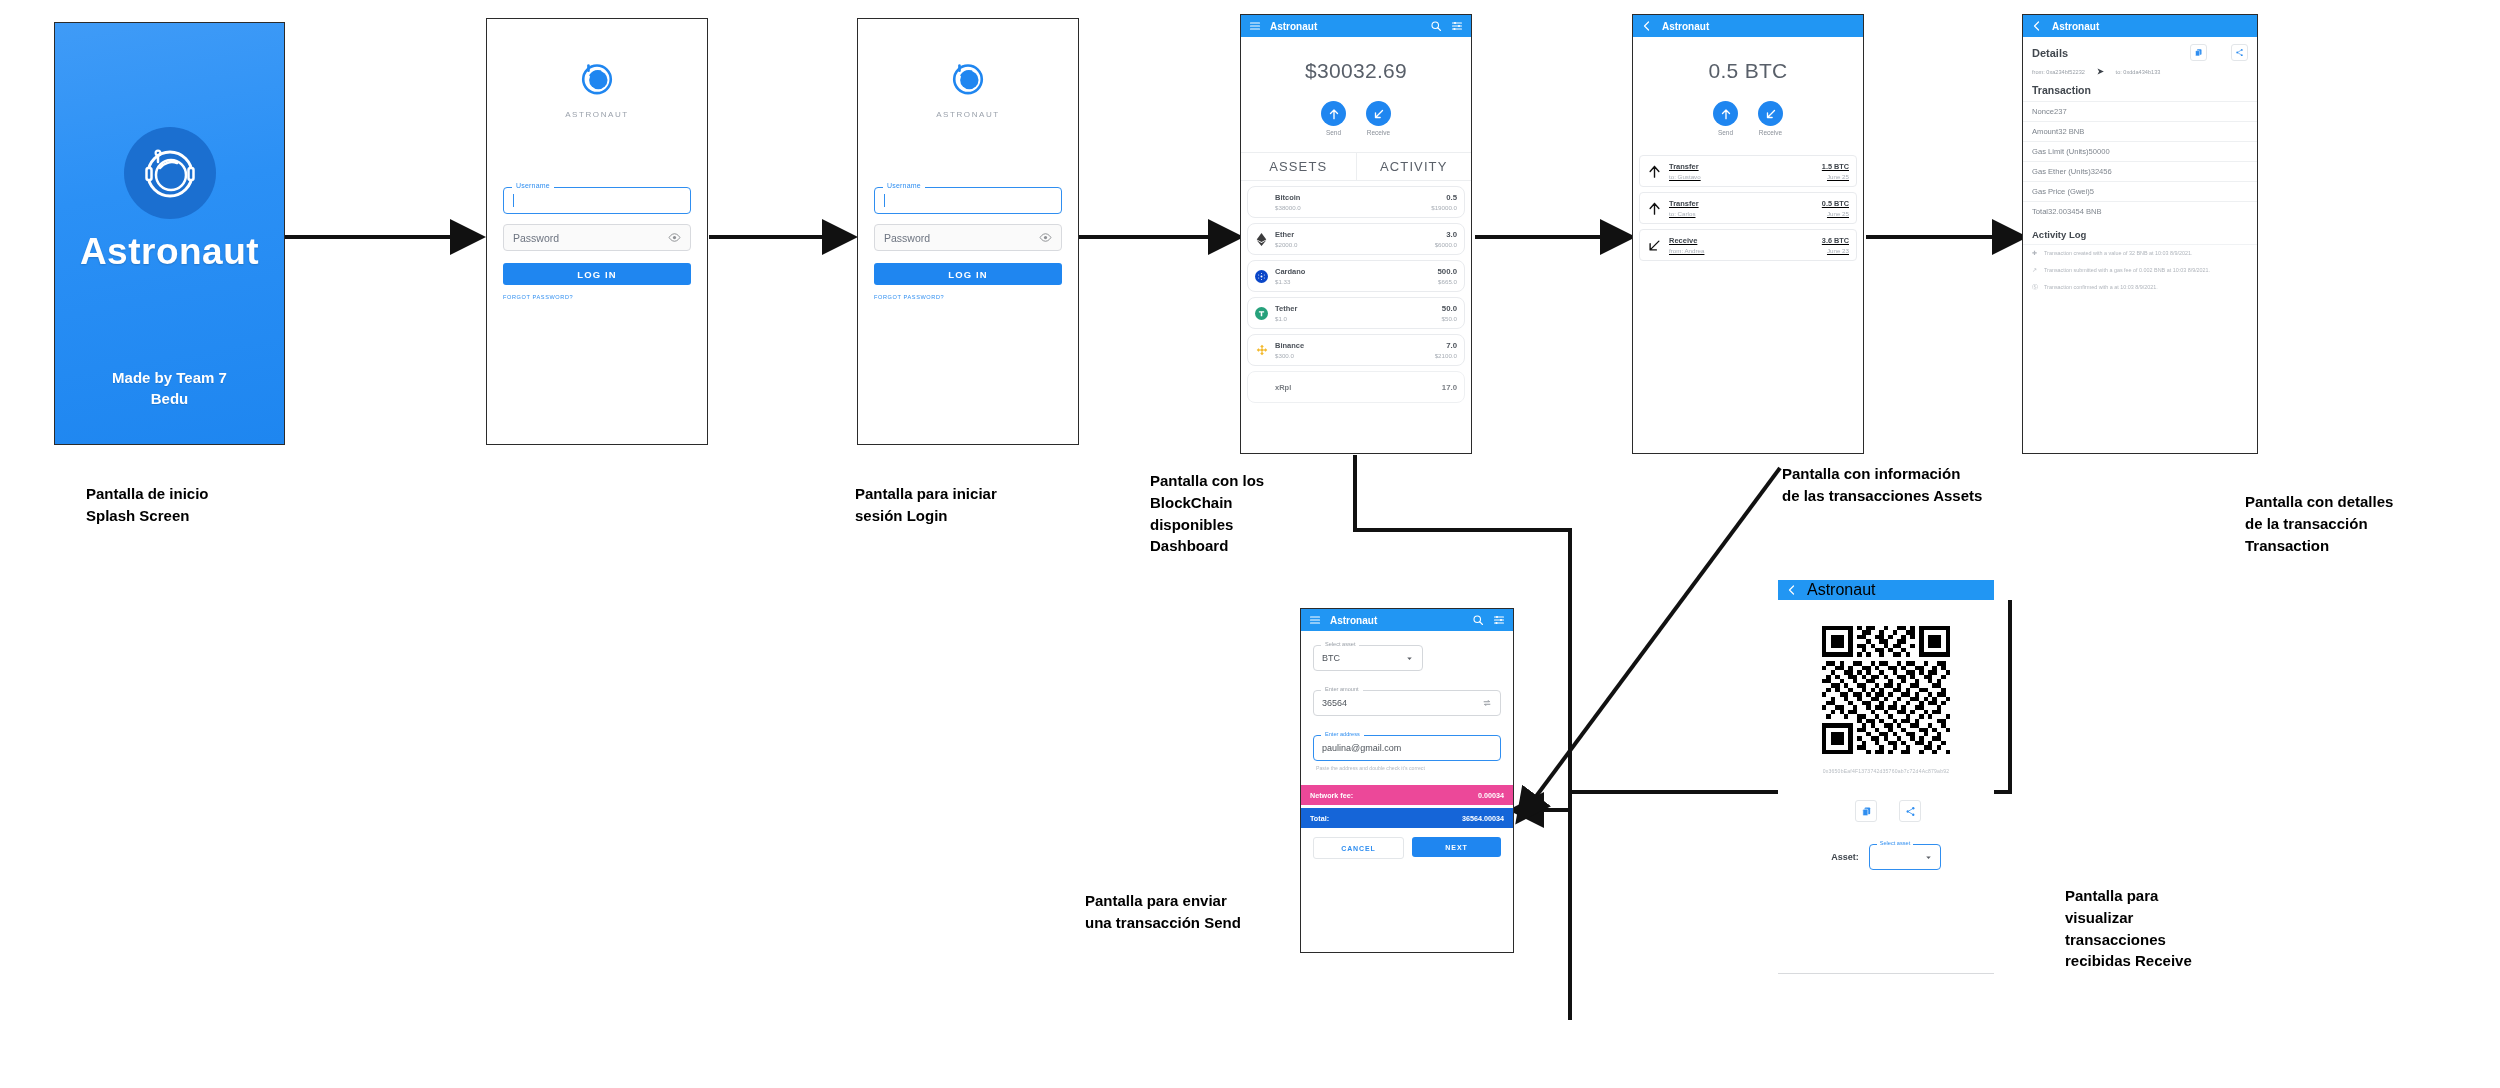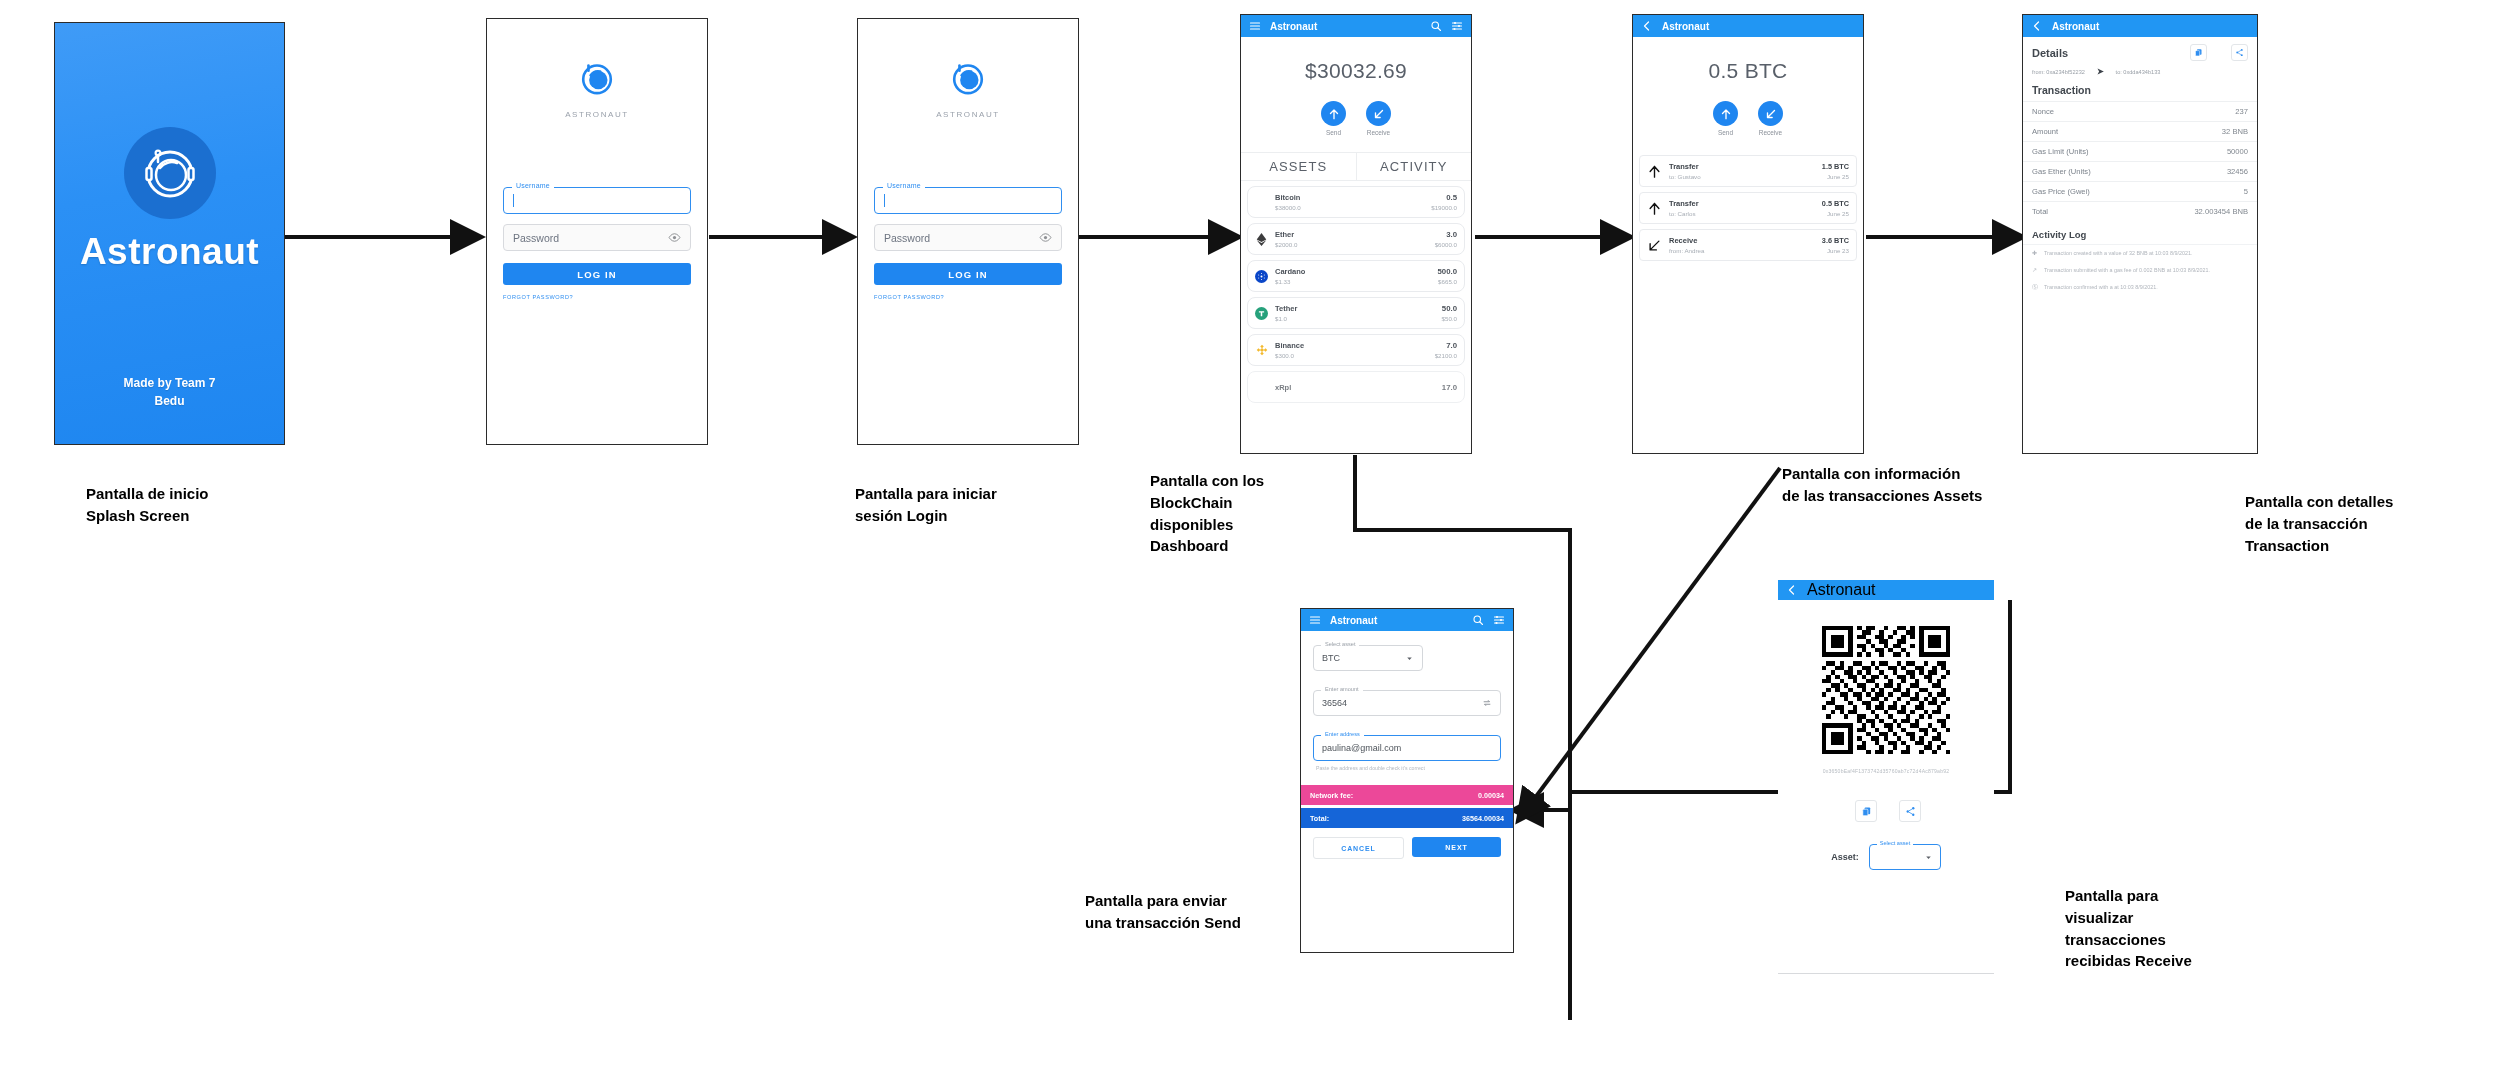--- a/index.html
+++ b/index.html
@@ -32,21 +32,21 @@
     display:flex;flex-direction:column;align-items:center;
   }
   .helmet-big{width:92px;height:92px;border-radius:50%;background:#1b6fd0;
      display:flex;align-items:center;justify-content:center;}
   .splash-title{
     color:#ffffff;font-size:37px;font-weight:bold;margin-top:12px;letter-spacing:.5px;
     text-shadow:0 1px 2px rgba(0,0,0,.18);
   }
   .splash-footer{
     position:absolute;left:0;right:0;bottom:34px;text-align:center;
-    color:#ffffff;font-size:12px;font-weight:bold;line-height:1.45;
+    color:#ffffff;font-size:15px;font-weight:bold;line-height:1.45;
     text-shadow:0 1px 1px rgba(0,0,0,.15);
   }
 
   
   .auth-logo-wrap{position:absolute;left:0;right:0;top:38px;text-align:center;}
   .auth-sub{font-size:8px;letter-spacing:1.6px;color:#9aa1ab;margin-top:7px;}
   .auth-form{position:absolute;left:16px;right:16px;top:168px;}
   .tf-outlined{
     position:relative;border:1.4px solid #2f8ef0;border-radius:4px;height:27px;
     box-sizing:border-box;padding:0 9px;display:flex;align-items:center;
@@ -107,21 +107,21 @@
   .coin{width:13px;height:13px;border-radius:50%;flex:0 0 13px;margin-right:7px;
         display:flex;align-items:center;justify-content:center;}
   .asset-main{flex:1;display:flex;flex-direction:column;}
   .asset-name{font-size:7.5px;font-weight:bold;color:#4b5159;}
   .asset-price{font-size:6.2px;color:#a7adb5;margin-top:2px;}
   .asset-right{text-align:right;display:flex;flex-direction:column;}
   .asset-amt{font-size:7.8px;font-weight:bold;color:#4b5159;}
   .asset-val{font-size:6.2px;color:#a7adb5;margin-top:2px;}
 
   
-  .tx-list{padding:5px 6px 0 6px;}
+  .tx-list{padding:5px 6px 0 6px;text-decoration:underline;}
   .tx-row{
     border:1px solid #e9ebee;border-radius:4px;margin-bottom:5px;height:30px;
     display:flex;align-items:center;padding:0 7px;background:#fff;
   }
   .tx-arrow{width:15px;height:15px;margin-right:7px;flex:0 0 15px;}
   .tx-main{flex:1;display:flex;flex-direction:column;}
   .tx-type{font-size:7.5px;font-weight:bold;color:#3d434a;}
   .tx-who{font-size:6.2px;color:#a7adb5;margin-top:2px;}
   .tx-right{text-align:right;display:flex;flex-direction:column;}
   .tx-amt{font-size:7.3px;font-weight:bold;color:#3d434a;}
@@ -131,21 +131,21 @@
   .det-head{display:flex;align-items:center;padding:7px 9px 4px 9px;gap:20px;}
   .det-title{font-size:11px;font-weight:bold;color:#41474e;flex:1;}
   .icon-btn{
     width:15px;height:15px;border:1px solid #e3e6e9;border-radius:3px;
     display:flex;align-items:center;justify-content:center;margin-left:4px;background:#fff;
   }
   .addr-row{display:flex;align-items:center;padding:2px 9px 6px 9px;font-size:5.6px;color:#9aa0a8;}
   .addr-row .arrow{margin:0 12px;color:#3d434a;font-size:8px;font-weight:bold;}
   .sec-title{font-size:10.5px;font-weight:bold;color:#41474e;padding:2px 9px 5px 9px;}
   .kv{
-    display:flex;justify-content:space-between;padding:5px 9px;
+    display:flex;padding:5px 9px;
     border-top:1px solid #eef0f2;font-size:7.6px;color:#7c838c;
   }
   .kv .v{color:#80878f;}
   .act-title{font-size:9.5px;font-weight:bold;color:#41474e;padding:8px 9px 4px 9px;}
   .log-row{display:flex;padding:4px 9px;font-size:5.4px;color:#b0b5bc;line-height:1.5;}
   .log-ico{width:8px;flex:0 0 8px;margin-right:4px;color:#b0b5bc;font-size:6px;}
 
   
   .send-body{padding:14px 12px 0 12px;}
   .of{

